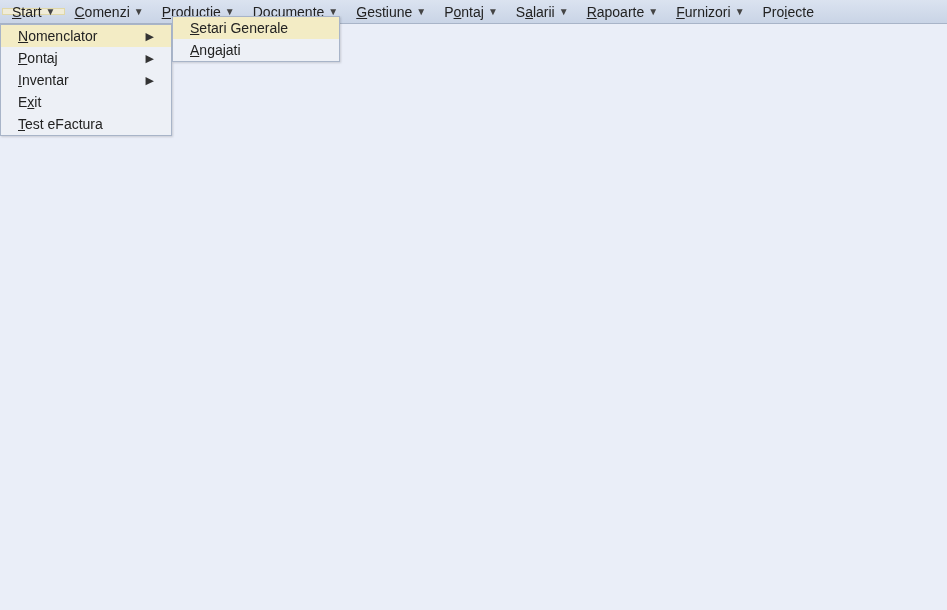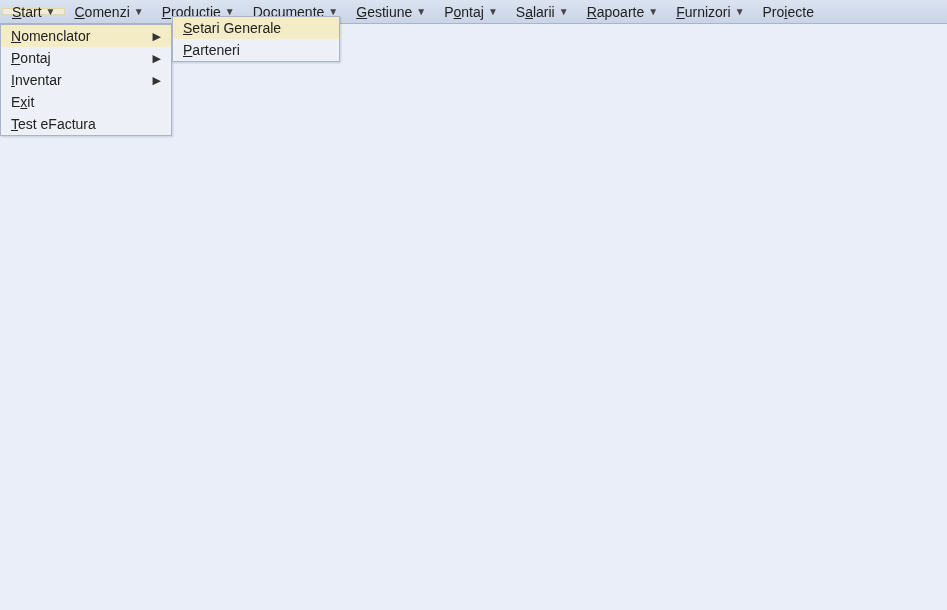--- a/index.html
+++ b/index.html
@@ -44,21 +44,21 @@
       left: 0;
       width: 172px;
       background: #edf0f6;
       border: 1px solid #a8b4c8;
       box-shadow: 1px 1px 2px rgba(0,0,0,0.15);
     }
     .dropdown-item {
       display: flex;
       align-items: center;
       justify-content: space-between;
-      padding: 3px 10px;
+      padding: 3px 17px;
       font-size: 14px;
       cursor: default;
     }
     .dropdown-item.highlight {
       background: #f3ecc5;
     }
     .dropdown-item .caret {
       font-size: 11px;
       color: #333;
     }
@@ -135,15 +135,15 @@
     </div>
     <div class="dropdown-item">
       <span class="label"><span class="underline-char">T</span>est eFactura</span>
     </div>
   </div>
 <div class="submenu">
     <div class="dropdown-item highlight">
       <span class="label"><span class="underline-char">S</span>etari Generale</span>
     </div>
     <div class="dropdown-item">
-      <span class="label"><span class="underline-char">P</span>arteneri</span>
+      <span class="label"><span class="underline-char">A</span>ngajati</span>
     </div>
   </div>
 
 </body></html>

